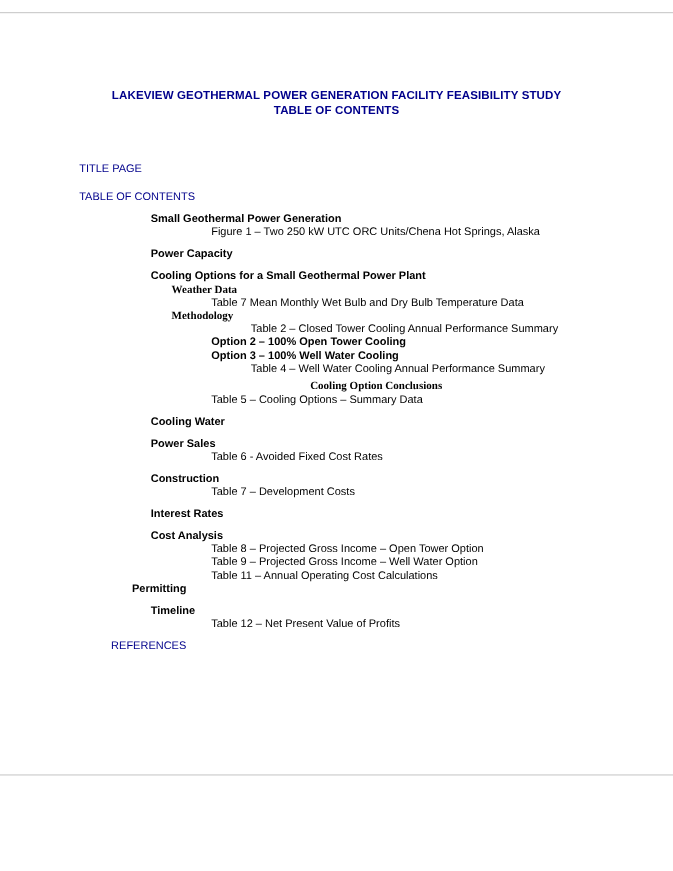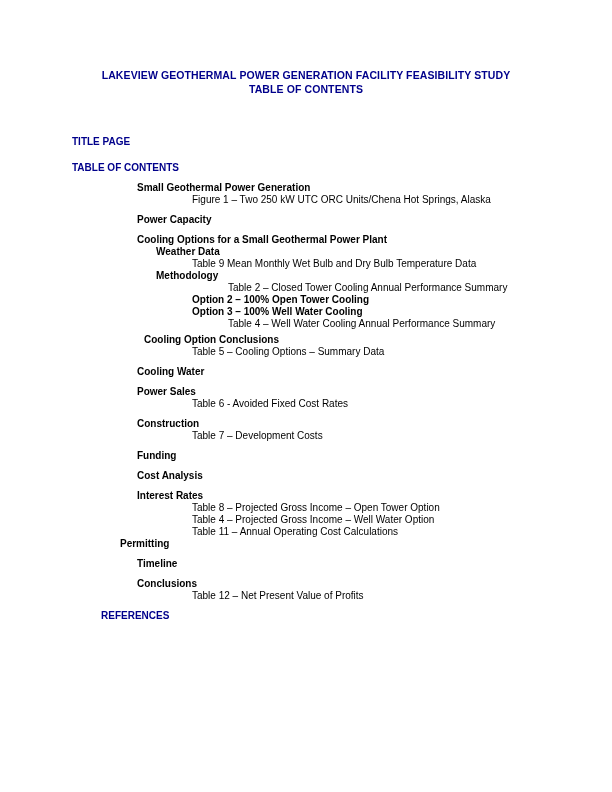--- a/index.html
+++ b/index.html
@@ -3,21 +3,21 @@
 <meta charset="utf-8">
 <style>
   :root { --blue: #00008B; --ink: #000000; }
   * { margin: 0; padding: 0; box-sizing: border-box; }
   html, body { background: #ffffff; }
   body { font-family: "Liberation Sans", sans-serif; }
   .page {
     position: relative;
     width: 612px;
     height: 692px;
-    margin: 0 auto;
+    margin: 12px auto;
     background: #ffffff;
     outline: 1px solid #c9c9c9;
     padding: 68px 72px 0 72px;
     overflow: hidden;
   }
   .doc-title {
     text-align: center;
     color: var(--blue);
     font-weight: bold;
     font-size: 10.5px;
@@ -26,28 +26,28 @@
   }
   .toc { margin-top: 0; }
   .e {
     font-size: 10px;
     line-height: 12px;
     color: var(--ink);
     white-space: nowrap;
   }
   .b   { font-weight: bold; color: var(--ink); }
   .r   { font-weight: normal; color: var(--ink); }
-  .blue { font-weight: bold; color: var(--blue); }
+  .blue { font-weight: normal; color: var(--blue); }
   .ind0 { margin-left: 0; }
   .ind1 { margin-left: 36px; }
-  .ind2 { margin-left: 72px; }
+  .ind2 { margin-left: 72px; font-family: Liberation Serif, serif; }
   .ind3 { margin-left: 108px; }
   .ind4 { margin-left: 144px; }
   .gap0  { margin-top: 0; padding-left: 12px; }
-  .gap4  { margin-top: 4px; }
+  .gap4  { margin-top: 4px; text-align: center; }
   .gap8  { margin-top: 8px; padding-left: 29px; }
   .gap14 { margin-top: 14px; }
   .gap40 { margin-top: 40px; }
 </style>
 </head>
 <body>
 
 <div class="page">
 
   <div class="doc-title">
@@ -56,39 +56,37 @@
   </div>
 
   <div class="toc">
     <div class="e blue ind0 gap40">TITLE PAGE</div>
     <div class="e blue ind0 gap14">TABLE OF CONTENTS</div>
     <div class="e b ind1 gap8">Small Geothermal Power Generation</div>
     <div class="e r ind3 gap0">Figure 1 – Two 250 kW UTC ORC Units/Chena Hot Springs, Alaska</div>
     <div class="e b ind1 gap8">Power Capacity</div>
     <div class="e b ind1 gap8">Cooling Options for a Small Geothermal Power Plant</div>
     <div class="e b ind2 gap0">Weather Data</div>
-    <div class="e r ind3 gap0">Table 9 Mean Monthly Wet Bulb and Dry Bulb Temperature Data</div>
+    <div class="e r ind3 gap0">Table 7 Mean Monthly Wet Bulb and Dry Bulb Temperature Data</div>
     <div class="e b ind2 gap0">Methodology</div>
     <div class="e r ind4 gap0">Table 2 – Closed Tower Cooling Annual Performance Summary</div>
     <div class="e b ind3 gap0">Option 2 – 100% Open Tower Cooling</div>
     <div class="e b ind3 gap0">Option 3 – 100% Well Water Cooling</div>
     <div class="e r ind4 gap0">Table 4 – Well Water Cooling Annual Performance Summary</div>
     <div class="e b ind2 gap4">Cooling Option Conclusions</div>
     <div class="e r ind3 gap0">Table 5 – Cooling Options – Summary Data</div>
     <div class="e b ind1 gap8">Cooling Water</div>
     <div class="e b ind1 gap8">Power Sales</div>
     <div class="e r ind3 gap0">Table 6 - Avoided Fixed Cost Rates</div>
     <div class="e b ind1 gap8">Construction</div>
     <div class="e r ind3 gap0">Table 7 – Development Costs</div>
-    <div class="e b ind1 gap8">Funding</div>
+    <div class="e b ind1 gap8">Interest Rates</div>
     <div class="e b ind1 gap8">Cost Analysis</div>
-    <div class="e b ind1 gap8">Interest Rates</div>
     <div class="e r ind3 gap0">Table 8 – Projected Gross Income – Open Tower Option</div>
-    <div class="e r ind3 gap0">Table 4 – Projected Gross Income – Well Water Option</div>
+    <div class="e r ind3 gap0">Table 9 – Projected Gross Income – Well Water Option</div>
     <div class="e r ind3 gap0">Table 11 – Annual Operating Cost Calculations</div>
     <div class="e b ind1 gap0">Permitting</div>
     <div class="e b ind1 gap8">Timeline</div>
-    <div class="e b ind1 gap8">Conclusions</div>
     <div class="e r ind3 gap0">Table 12 – Net Present Value of Profits</div>
     <div class="e blue ind0 gap8">REFERENCES</div>
   </div>
 
 </div>
 
 </body></html>

